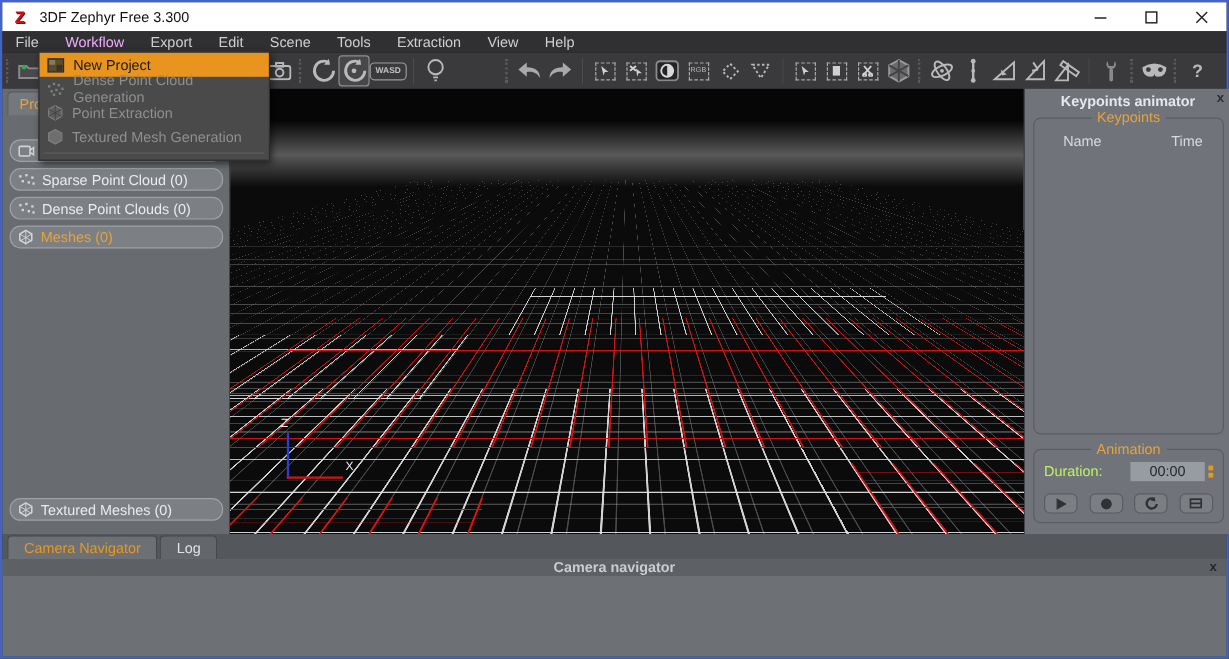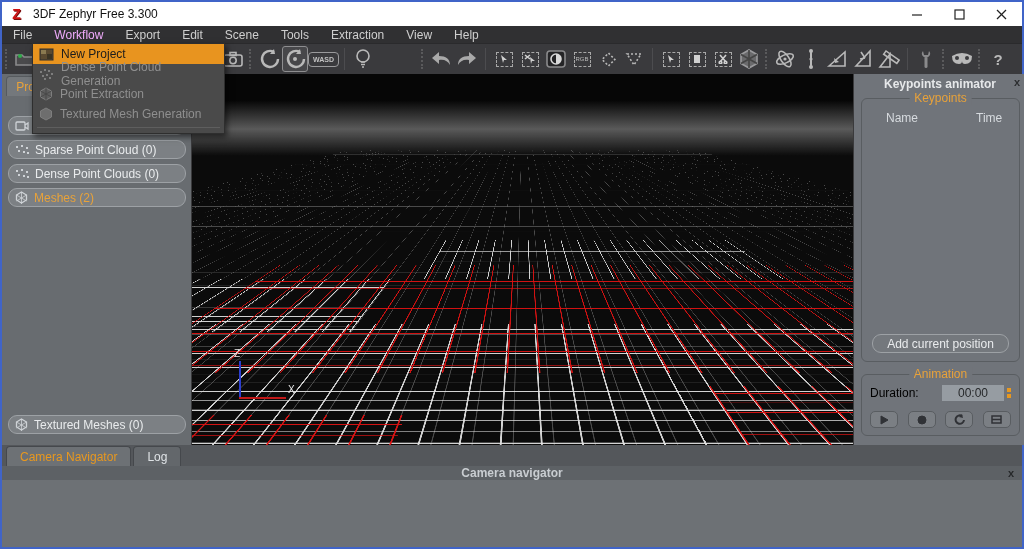--- a/index.html
+++ b/index.html
@@ -88,21 +88,21 @@
               padding:0 5px; color:#e8a23a; white-space:nowrap; }
   .kp-box { left:7px; top:24px; width:159px; height:264px; }
   .kp-cols { position:absolute; top:12px; left:0; width:100%; display:flex; color:#d7dbdf; }
   .kp-cols span:first-child { margin-left:24px; }
   .kp-cols span:last-child  { margin-left:58px; }
   .add-btn { position:absolute; left:10px; bottom:8px; width:137px; height:19px; background:#74787d;
              border:1px solid #9da1a5; border-radius:9px; color:#e9ebed; font-size:12px;
              display:flex; align-items:center; justify-content:center; }
   .anim-box { left:7px; top:300px; width:159px; height:62px; }
   .anim-row1 { position:absolute; top:10px; left:8px; right:8px; display:flex; align-items:center; }
-  .dur-label { color:#000000; }
+  .dur-label { color:#bef264; }
   .dur-field { margin-left:auto; width:62px; height:16px; background:#969ca2; color:#26282a;
                display:flex; align-items:center; justify-content:center; font-size:12px; }
   .spin { display:flex; flex-direction:column; gap:2px; margin-left:3px; }
   .spin i { width:4px; height:4px; background:#e8981f; display:block; }
   .anim-row2 { position:absolute; bottom:7px; left:8px; right:8px; display:flex; justify-content:space-between; }
   .pbtn { width:28px; height:17px; background:#7b7f84; border:1px solid #595d61; border-radius:5px;
           display:flex; align-items:center; justify-content:center; }
   .pbtn svg { stroke:#303236; fill:#303236; }
 
   
@@ -372,21 +372,21 @@
               <rect x="12" y="8" width="2" height="2"></rect>
             </g>
           </svg>
         <span>Dense Point Clouds (0)</span>
       </div>
       <div class="bar active-orange" style="top:114px">
         <svg width="13" height="13">
             <path d="M6.5 1 l5 3 v5 l-5 3 -5 -3 v-5 z"></path>
             <path d="M6.5 1 v12 M1.5 4 l10 6 M11.5 4 l-10 6" stroke-width="0.8"></path>
           </svg>
-        <span>Meshes (2)</span>
+        <span>Meshes (0)</span>
       </div>
       <div class="bar" style="top:341px">
         <svg width="13" height="13">
             <path d="M6.5 1 l5 3 v5 l-5 3 -5 -3 v-5 z"></path>
             <path d="M6.5 1 v12 M1.5 4 l10 6 M11.5 4 l-10 6" stroke-width="0.8"></path>
           </svg>
         <span>Textured Meshes (0)</span>
       </div>
     </div>
 
@@ -412,21 +412,20 @@
     <div class="right-panel">
       <div class="rp-title">Keypoints animator</div>
       <div class="rp-close">x</div>
 
       <div class="groupbox kp-box">
         <span class="gb-label">Keypoints</span>
         <div class="kp-cols">
           <span>Name</span>
           <span>Time</span>
         </div>
-        <div class="add-btn">Add current position</div>
       </div>
 
       <div class="groupbox anim-box">
         <span class="gb-label">Animation</span>
         <div class="anim-row1">
           <span class="dur-label">Duration:</span>
           <span class="dur-field">00:00</span>
           <span class="spin">
               <i></i>
               <i></i>

